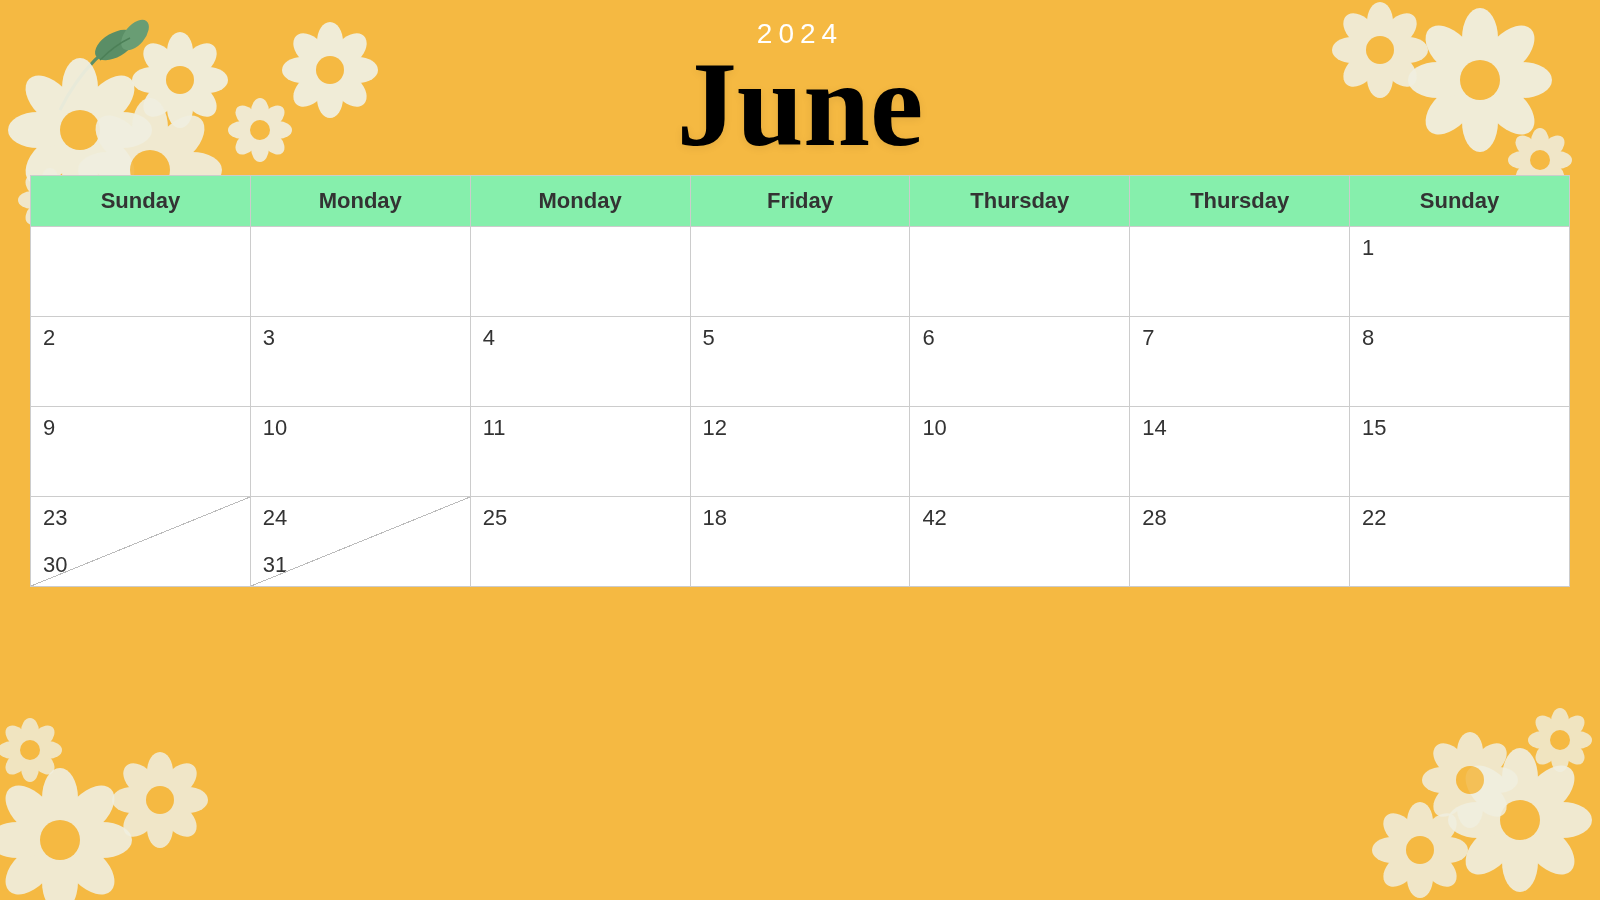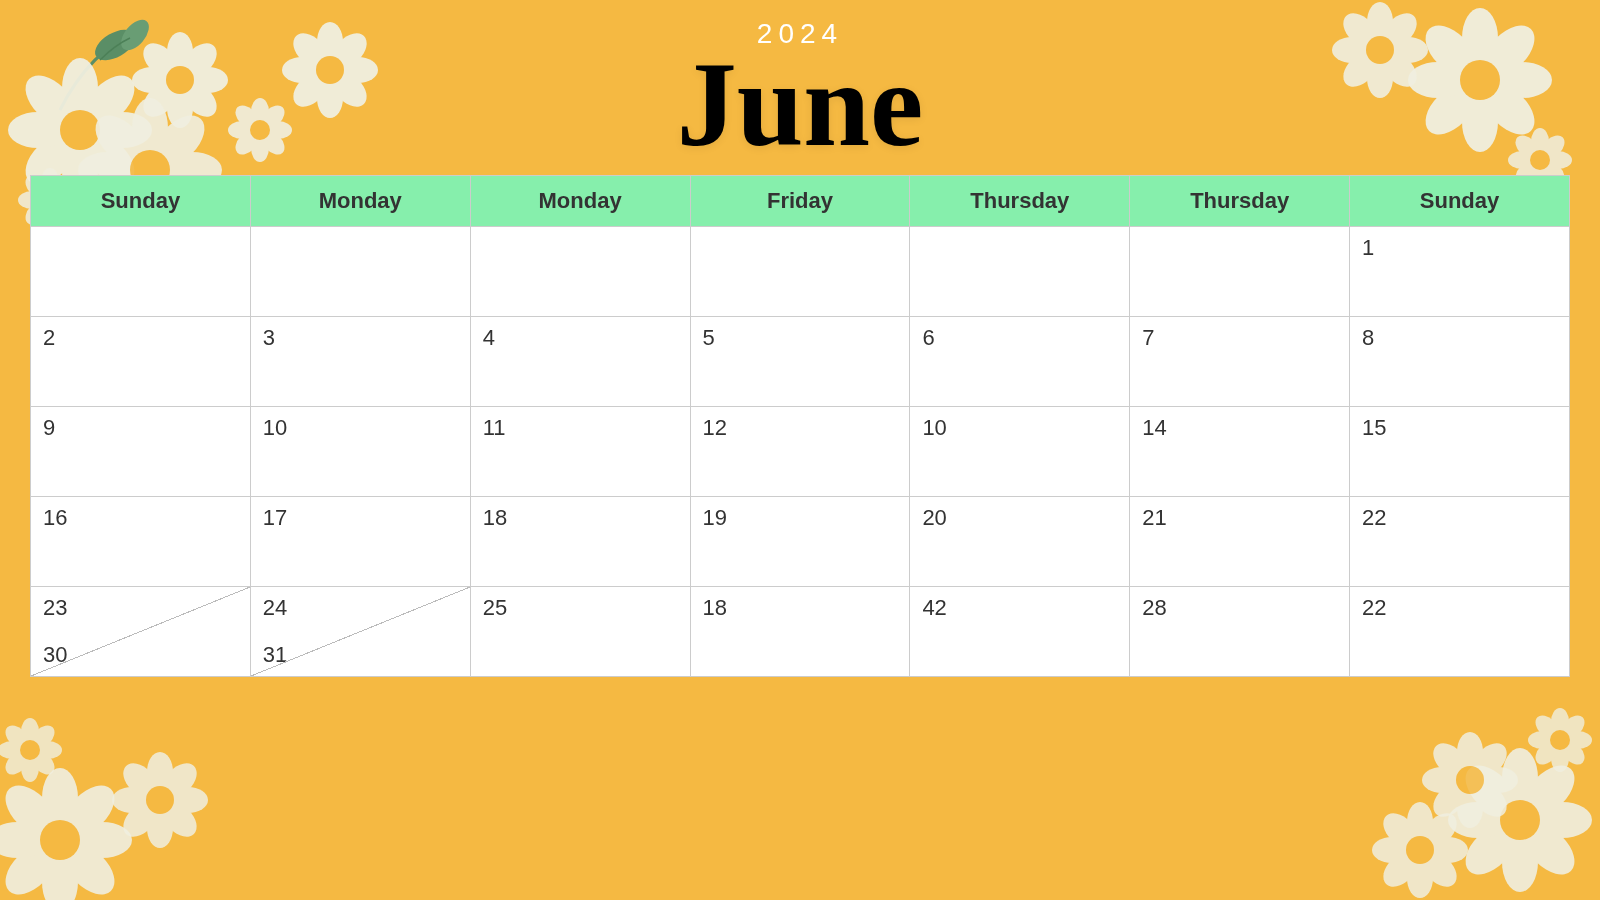--- a/index.html
+++ b/index.html
@@ -248,29 +248,20 @@
           <tr>
             <td>9</td>
             <td>10</td>
             <td>11</td>
             <td>12</td>
             <td>10</td>
             <td>14</td>
             <td>15</td>
           </tr>
           <tr>
-            <td>16</td>
-            <td>17</td>
-            <td>18</td>
-            <td>19</td>
-            <td>20</td>
-            <td>21</td>
-            <td>22</td>
-          </tr>
-          <tr>
             <td class="split-cell">
               <span class="top-num">23</span>
               <span class="bottom-num">30</span>
             </td>
             <td class="split-cell">
               <span class="top-num">24</span>
               <span class="bottom-num">31</span>
             </td>
             <td>25</td>
             <td>18</td>

